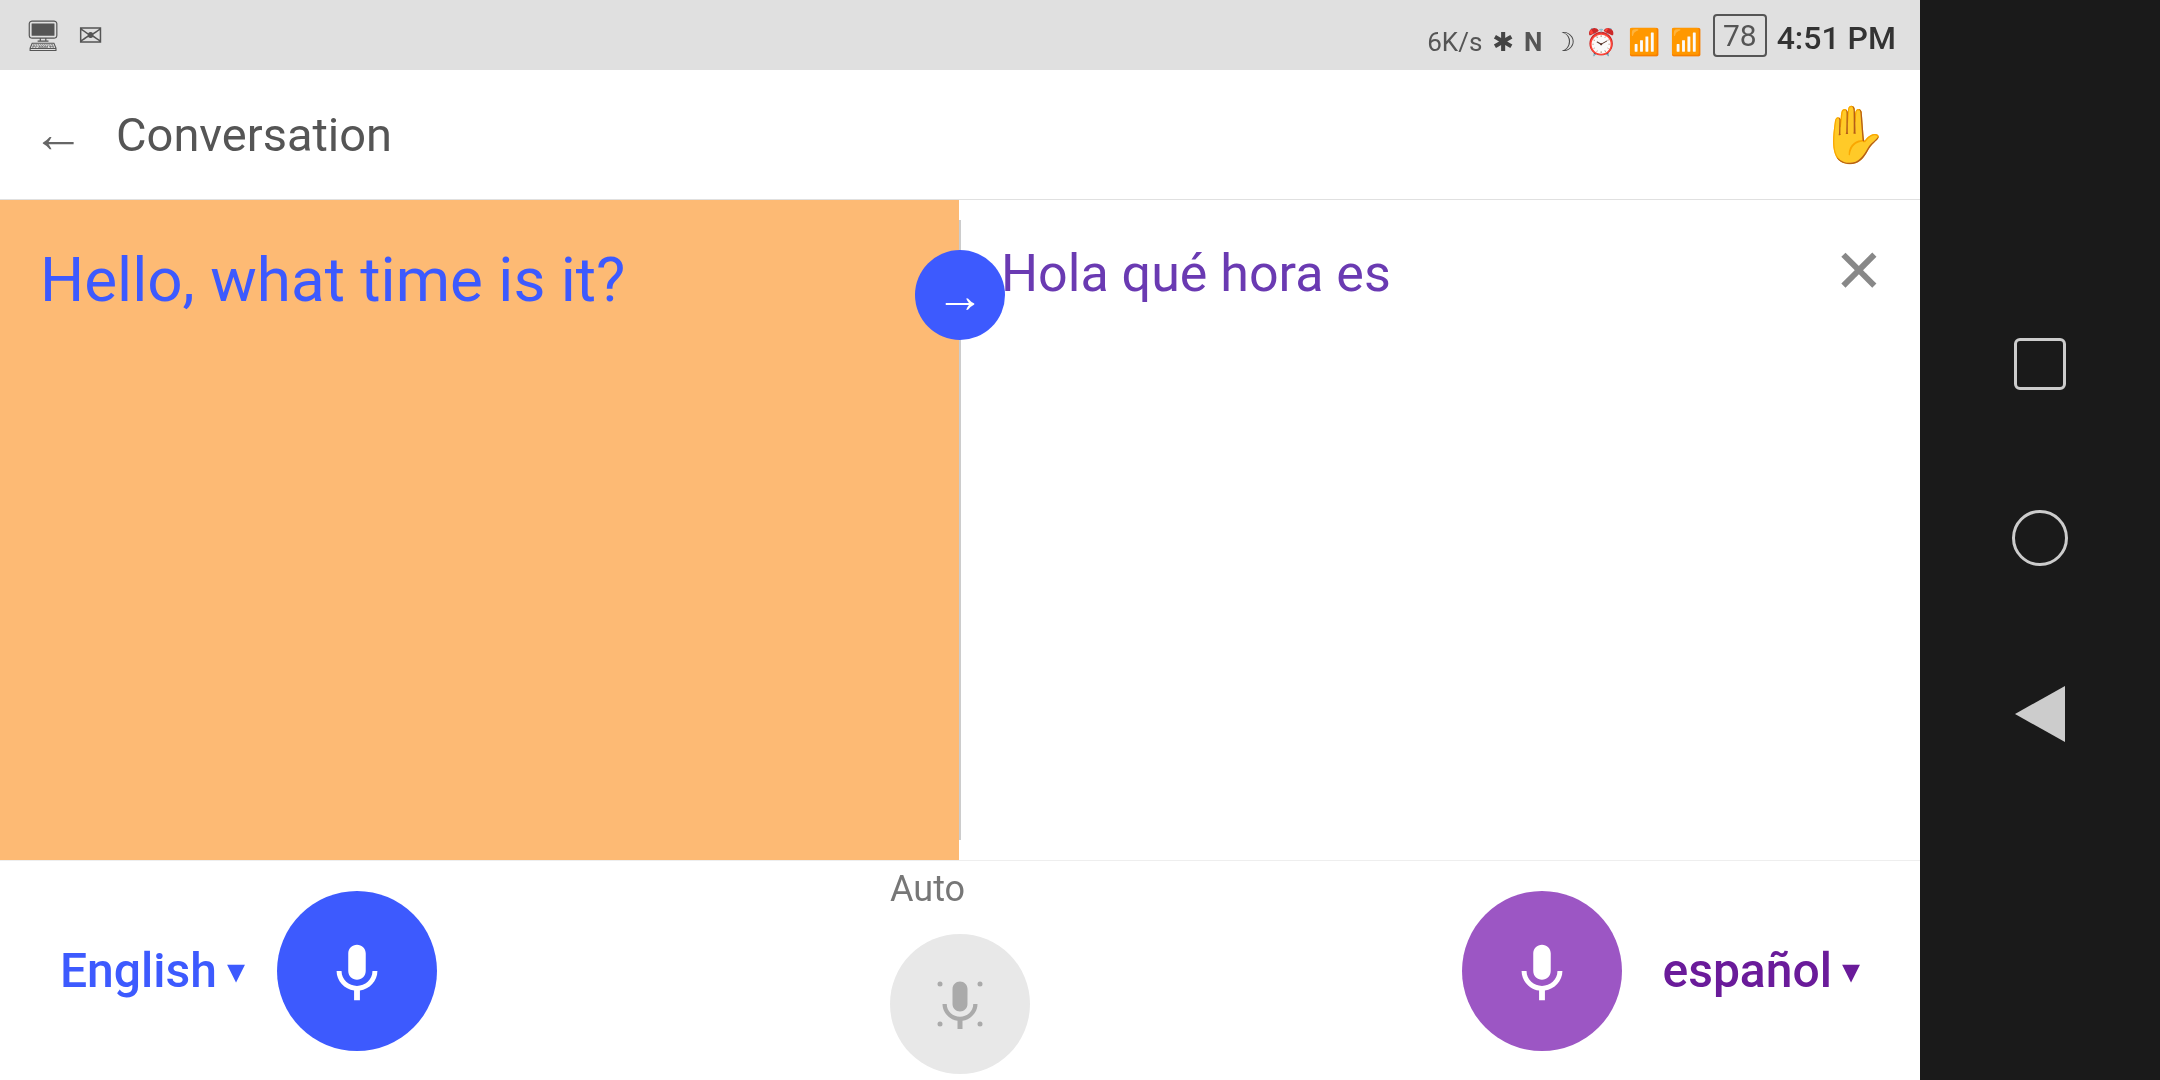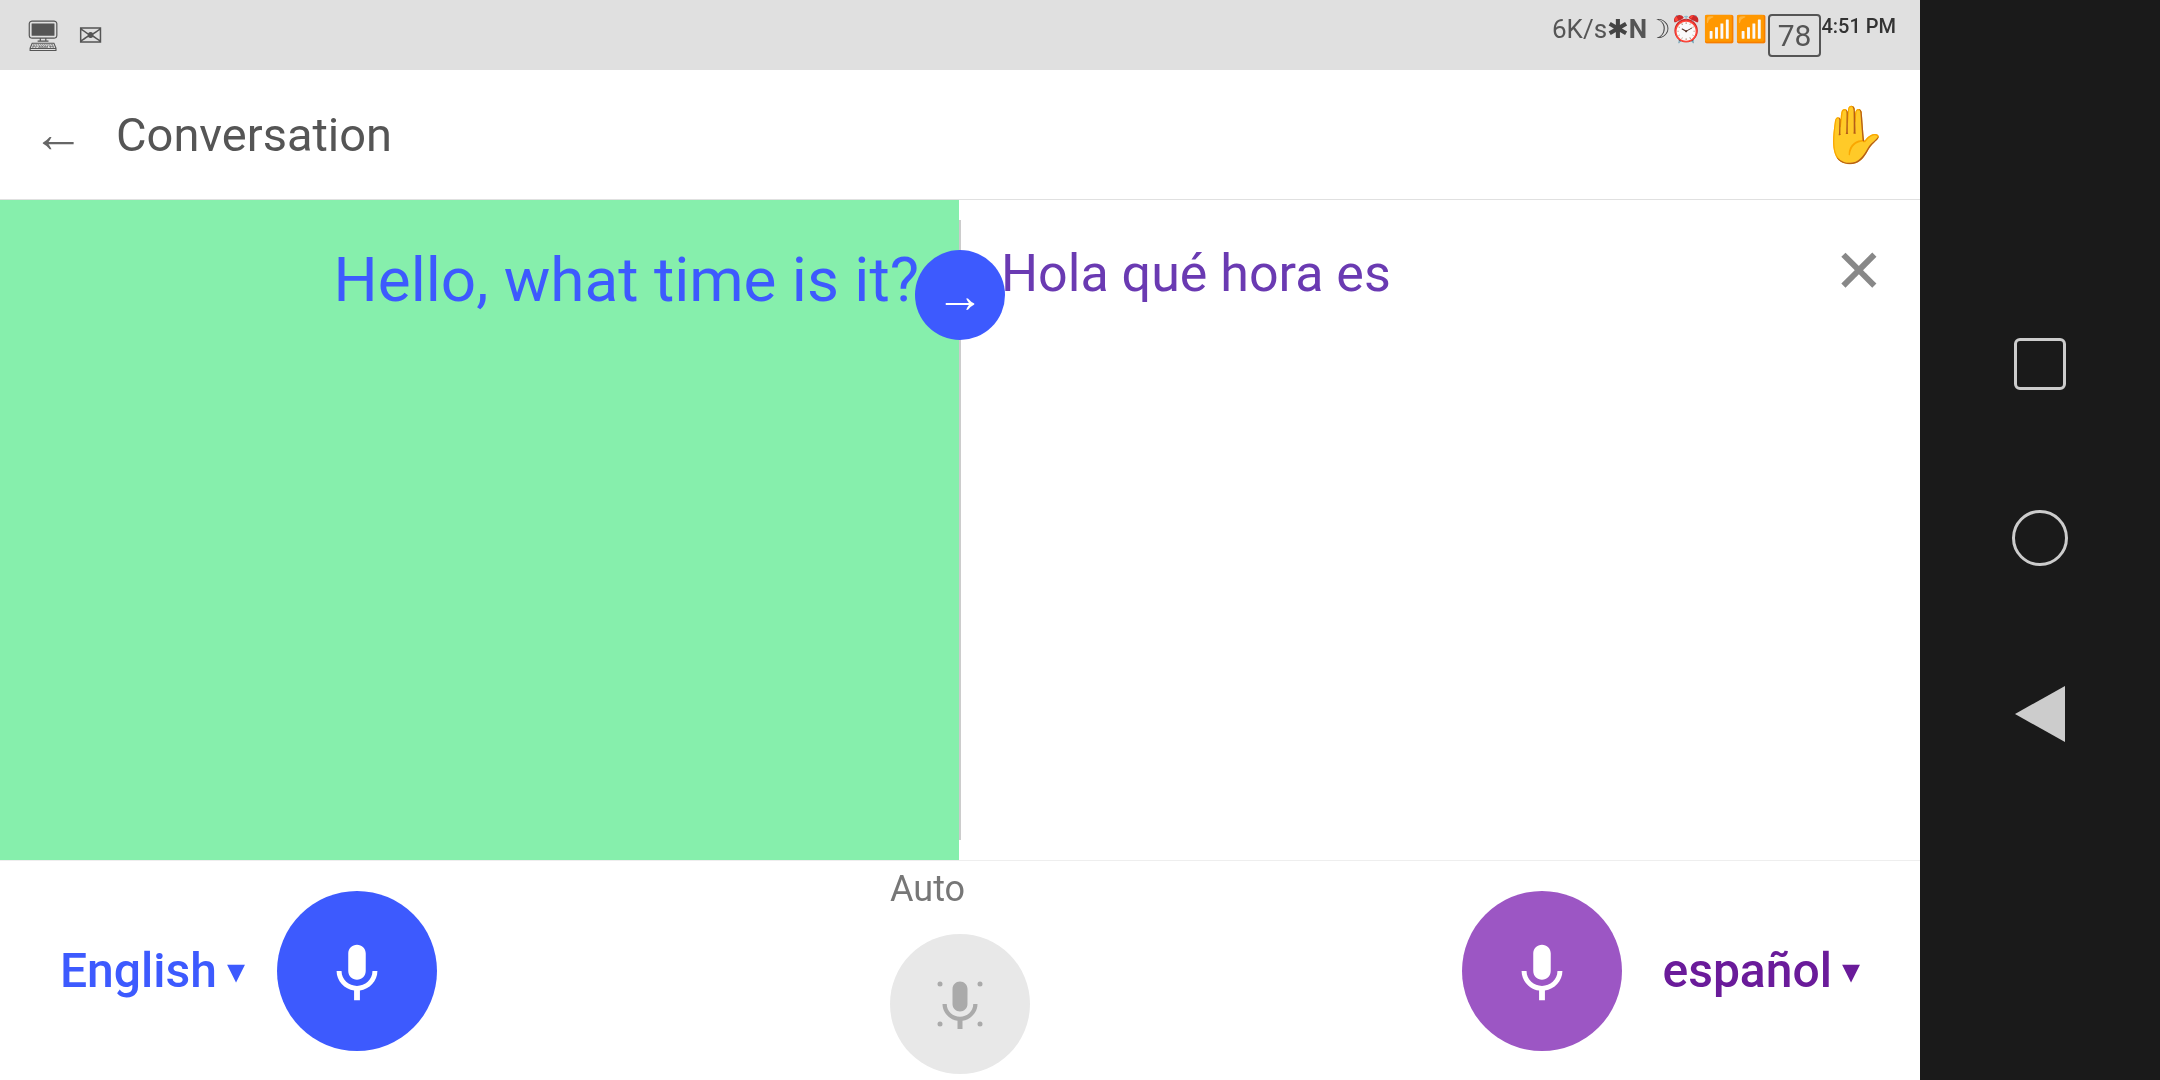--- a/index.html
+++ b/index.html
@@ -35,21 +35,22 @@
     }
 
     #status-bar-left {
       display: flex;
       align-items: center;
       gap: 16px;
     }
 
     #status-bar-right {
       display: flex;
-      align-items: flex-start;
+      align-items: flex-end;
+      gap: 10px;
       font-size: 28px;
       color: #444;
     }
 
     
     #toolbar {
       width: 100%;
       height: 130px;
       background: #fff;
       display: flex;
@@ -91,22 +92,21 @@
       position: relative;
     }
 
     
     #left-panel {
       flex: 1;
       display: flex;
       flex-direction: column;
       padding: 40px 40px 20px 40px;
       position: relative;
-      background: #86efac;
-      text-align: right;
+      background: #fdba74;
     }
 
     #english-text {
       font-size: 62px;
       color: #3d5afe;
       font-weight: 400;
       line-height: 1.3;
       flex: 1;
     }
 
@@ -345,21 +345,21 @@
       <span style="font-size:26px;color:#555;">6K/s</span>
       <span style="font-size:26px;">✱</span>
       <span style="font-size:26px;font-weight:bold;color:#555;">N</span>
       <span style="font-size:26px;">☽</span>
       <span style="font-size:26px;">⏰</span>
       <span style="font-size:26px;">📶</span>
       <span style="font-size:26px;">📶</span>
       <span style="font-size:30px;border:2px solid #555;padding:2px 8px;border-radius:4px;color:#555;">
         <span>78</span>
       </span>
-      <span style="font-size:20px;font-weight:500;color:#333;">4:51 PM</span>
+      <span style="font-size:32px;font-weight:500;color:#333;">4:51 PM</span>
     </div>
   </div>
 
   <div id="toolbar">
     <div id="toolbar-left">
       <span id="back-button">←</span>
       <span id="page-title">Conversation</span>
     </div>
     <span id="hand-icon">✋</span>
   </div>

